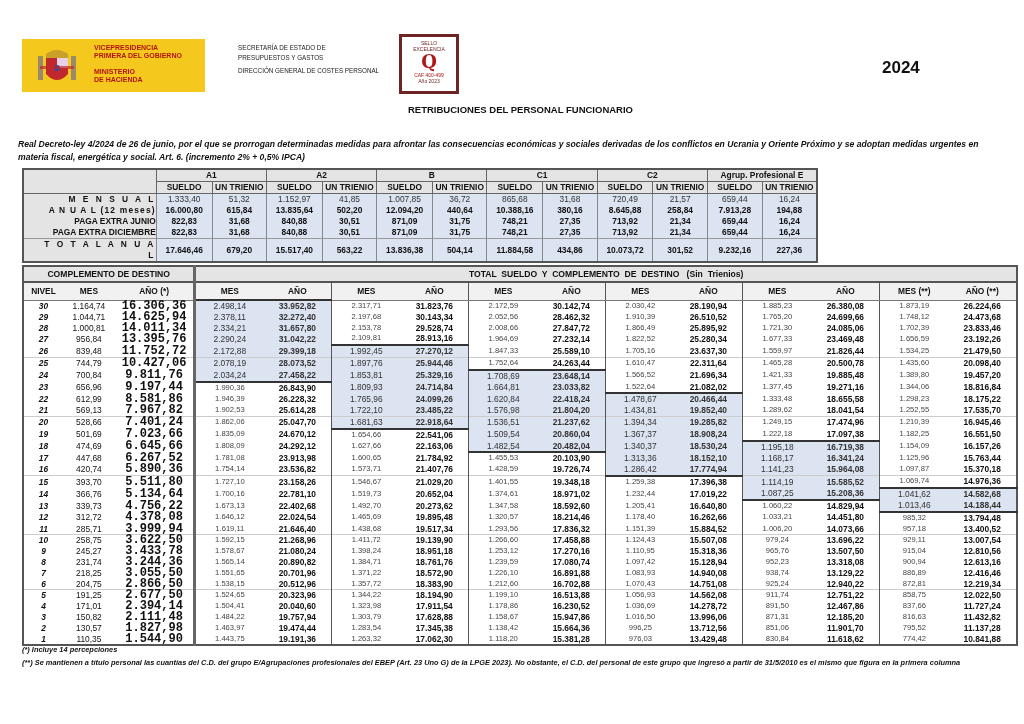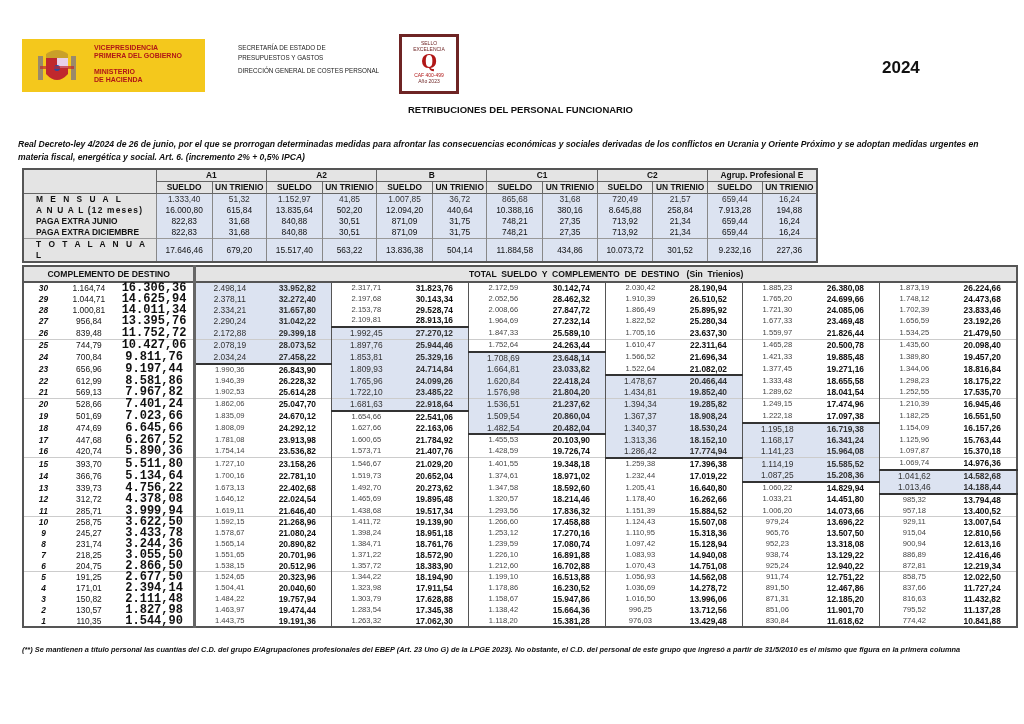--- a/index.html
+++ b/index.html
@@ -15,24 +15,24 @@
   .sello .iso { font-size:5px; color:#b01717; }
   .year { position:absolute; left:882px; top:58px; font-size:17px; font-weight:bold; }
   .title { position:absolute; left:0; width:1024px; top:104px; text-align:center; font-size:9.5px; font-weight:bold; padding-left:17px; box-sizing:border-box; }
   .intro { position:absolute; left:18px; top:138px; width:980px; font-size:8.6px; font-style:italic; font-weight:bold; line-height:13px; }
 
   table { border-collapse:collapse; }
   .t-top { position:absolute; left:22px; top:168px; width:796px; border:2px solid #555; }
   .t-top td, .t-top th { font-size:8.4px; text-align:center; padding:0; height:11px; line-height:11px; }
   .t-top .grp { background:#e4e4e4; border-left:1px solid #666; border-bottom:1px solid #666; font-weight:bold; }
   .t-top .sub { background:#e4e4e4; border-left:1px solid #666; font-weight:bold; }
-  .t-top .lbl { background:#e4e4e4; text-align:left; padding-left:12px; font-weight:bold; }
+  .t-top .lbl { background:#e4e4e4; text-align:right; padding-left:12px; font-weight:bold; }
   .t-top .blank { background:#e4e4e4; }
   .t-top .v { background:#dce3f1; border-left:1px solid #888; }
-  .t-top .b { font-weight:normal; }
+  .t-top .b { font-weight:bold; }
   .t-top .m { color:#333;margin-top:28px; }
   .t-top .first td { border-top:1px solid #666; }
   .t-top .last td { border-top:1px solid #999; }
   .spaced { letter-spacing:2.5px; }
 
   .t-low { position:absolute; left:22px; top:265px; width:996px; border:2px solid #555; }
   .t-low td, .t-low th { font-size:8.4px; text-align:center; padding:0; height:10.8px; line-height:10.8px; }
   .t-low .h1 { background:#e4e4e4; font-weight:bold; font-size:8.6px; height:14px; border-bottom:2px solid #555; }
   .t-low .h2 { background:#f1f1f1; font-weight:bold; font-size:8.4px; height:16px; border-bottom:1px solid #777; }
   .t-low .sep { border-left:3px solid #666; }
@@ -200,20 +200,37 @@
     <col style="width:40px">
       <col style="width:52px">
       <col style="width:80px">
     <col span="12" style="width:68.6px">
   </colgroup>
   <tbody>
       <tr>
     <td class="h1" colspan="3">COMPLEMENTO DE DESTINO</td>
     <td class="h1 sep" colspan="12" style="white-space:pre">TOTAL  SUELDO  Y  COMPLEMENTO  DE  DESTINO   (Sin  Trienios)</td>
   </tr>
+  <tr id="dhdr">
+        <td class="h2">NIVEL</td>
+        <td class="h2">MES</td>
+        <td class="h2">AÑO (*)</td>
+        <td class="h2 sep">MES</td>
+        <td class="h2">AÑO</td>
+        <td class="h2 gs">MES</td>
+        <td class="h2">AÑO</td>
+        <td class="h2 gs">MES</td>
+        <td class="h2">AÑO</td>
+        <td class="h2 gs">MES</td>
+        <td class="h2">AÑO</td>
+        <td class="h2 gs">MES</td>
+        <td class="h2">AÑO</td>
+        <td class="h2 gs">MES (**)</td>
+        <td class="h2">AÑO (**)</td>
+      </tr>
   </tbody>
     <tbody id="dbody">
       <tr>
         <td class="nv">30</td>
         <td class="">1.164,74</td>
         <td class="cdy">16.306,36</td>
         <td style="border-top:2px solid #333" class="ms hl sep">2.498,14</td>
         <td style="border-top:2px solid #333" class="ay hl">33.952,82</td>
         <td class="ms gs">2.317,71</td>
         <td class="ay">31.823,76</td>
@@ -716,14 +733,15 @@
         <td class="ay">13.429,48</td>
         <td class="ms gs">830,84</td>
         <td class="ay">11.618,62</td>
         <td class="ms gs">774,42</td>
         <td class="ay">10.841,88</td>
       </tr>
     </tbody>
 </table>
 
 <div class="foot">
+  <div>(*) Incluye 14 percepciones</div>
   <div>(**) Se mantienen a título personal las cuantías del C.D. del grupo E/Agrupaciones profesionales del EBEP (Art. 23 Uno G) de la LPGE 2023). No obstante, el C.D. del personal de este grupo que ingresó a partir de 31/5/2010 es el mismo que figura en la primera columna</div>
 </div>
 
 </body></html>

